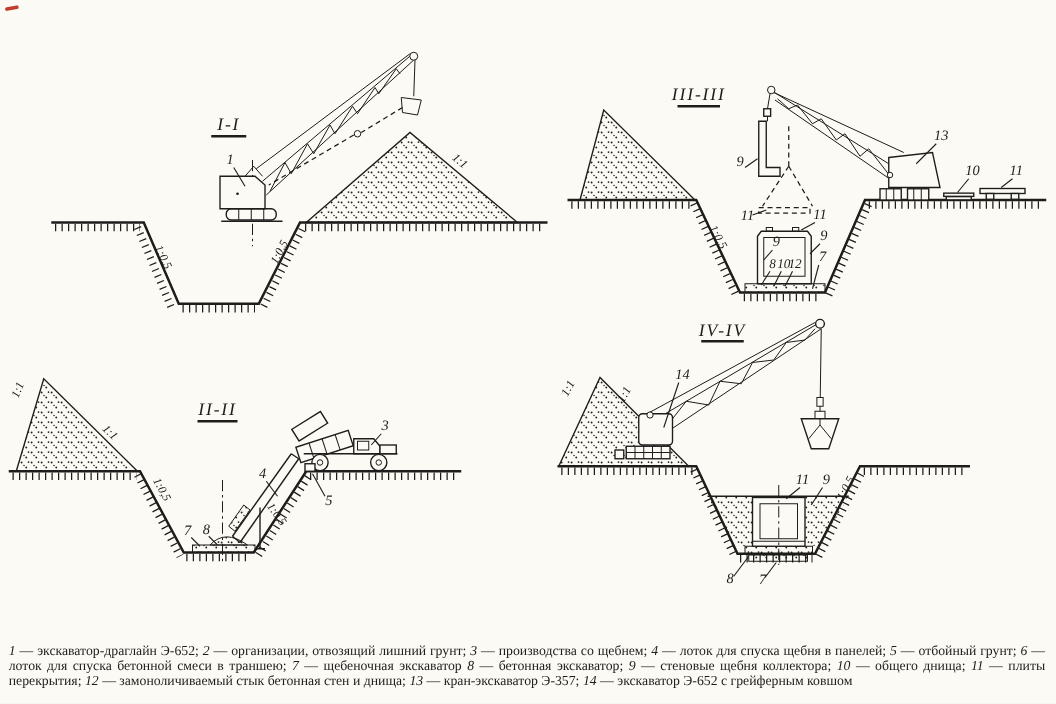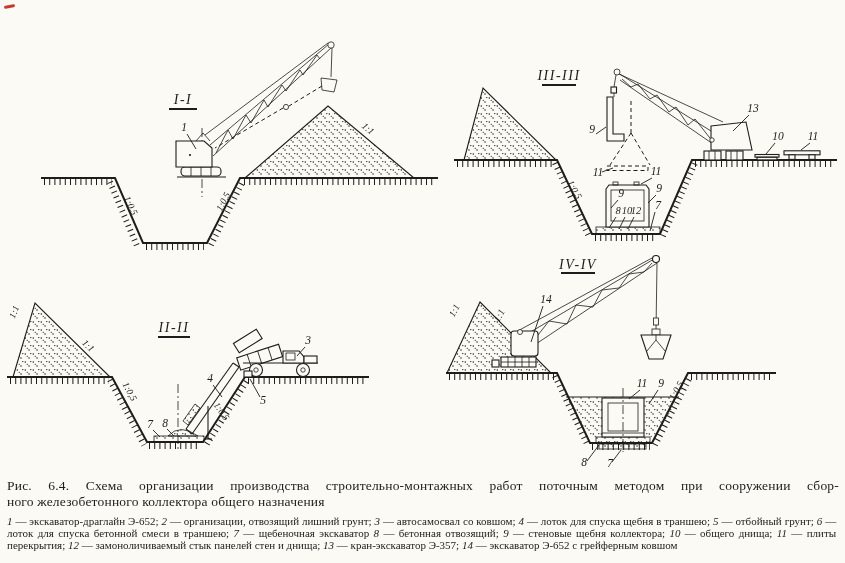--- a/index.html
+++ b/index.html
@@ -328,49 +328,45 @@
       <text class="lbl" x="584" y="466" text-anchor="middle">8</text>
       <line class="ld" x1="587" y1="461" x2="599" y2="445"></line>
       <text class="lbl" x="610" y="467" text-anchor="middle">7</text>
       <line class="ld" x1="612" y1="462" x2="621" y2="450"></line>
       <text class="slp" x="457" y="312" transform="rotate(-62 457 312)" text-anchor="middle">1:1</text>
       <text class="slp" x="502" y="317" transform="rotate(-62 502 317)" text-anchor="middle">1:1</text>
       <text class="slp" x="679" y="392" transform="rotate(-62 679 392)" text-anchor="middle">1:0,5</text>
     </g>
   </svg>
 
-  <div class="caption">
-    <div class="cap1">Рис. 6.4. Схема организации производства строительно-монтажных работ поточным методом при сооружении сбор-</div>
-    <div class="cap2">ного железобетонного коллектора общего назначения</div>
-  </div>
 
   <div class="legend">
     
   
       <span class="li"><i>1</i> <span>— экскаватор-драглайн Э-652;</span></span>
      
       <span class="li"><i>2</i> <span>— организации, отвозящий лишний грунт;</span></span>
      
-      <span class="li"><i>3</i> <span>— автосамосвал со ковшом;</span></span>
-     
-      <span class="li"><i>4</i> <span>— лоток для спуска щебня в траншею;</span></span>
+      <span class="li"><i>3</i> <span>— производства со щебнем;</span></span>
+     
+      <span class="li"><i>4</i> <span>— лоток для спуска щебня в панелей;</span></span>
      
       <span class="li"><i>5</i> <span>— отбойный грунт;</span></span>
      
       <span class="li"><i>6</i> <span>— лоток для спуска бетонной смеси в траншею;</span></span>
      
       <span class="li"><i>7</i> <span>— щебеночная экскаватор</span></span>
      
-      <span class="li"><i>8</i> <span>— бетонная отвозящий;</span></span>
+      <span class="li"><i>8</i> <span>— бетонная экскаватор;</span></span>
      
       <span class="li"><i>9</i> <span>— стеновые щебня коллектора;</span></span>
      
       <span class="li"><i>10</i> <span>— общего днища;</span></span>
      
       <span class="li"><i>11</i> <span>— плиты перекрытия;</span></span>
      
-      <span class="li"><i>12</i> <span>— замоноличиваемый стык панелей стен и днища;</span></span>
+      <span class="li"><i>12</i> <span>— замоноличиваемый стык бетонная стен и днища;</span></span>
      
       <span class="li"><i>13</i> <span>— кран-экскаватор Э-357;</span></span>
      
       <span class="li"><i>14</i> <span>— экскаватор Э-652 с грейферным ковшом</span></span>
      </div>
 </div>
 
 </body></html>

